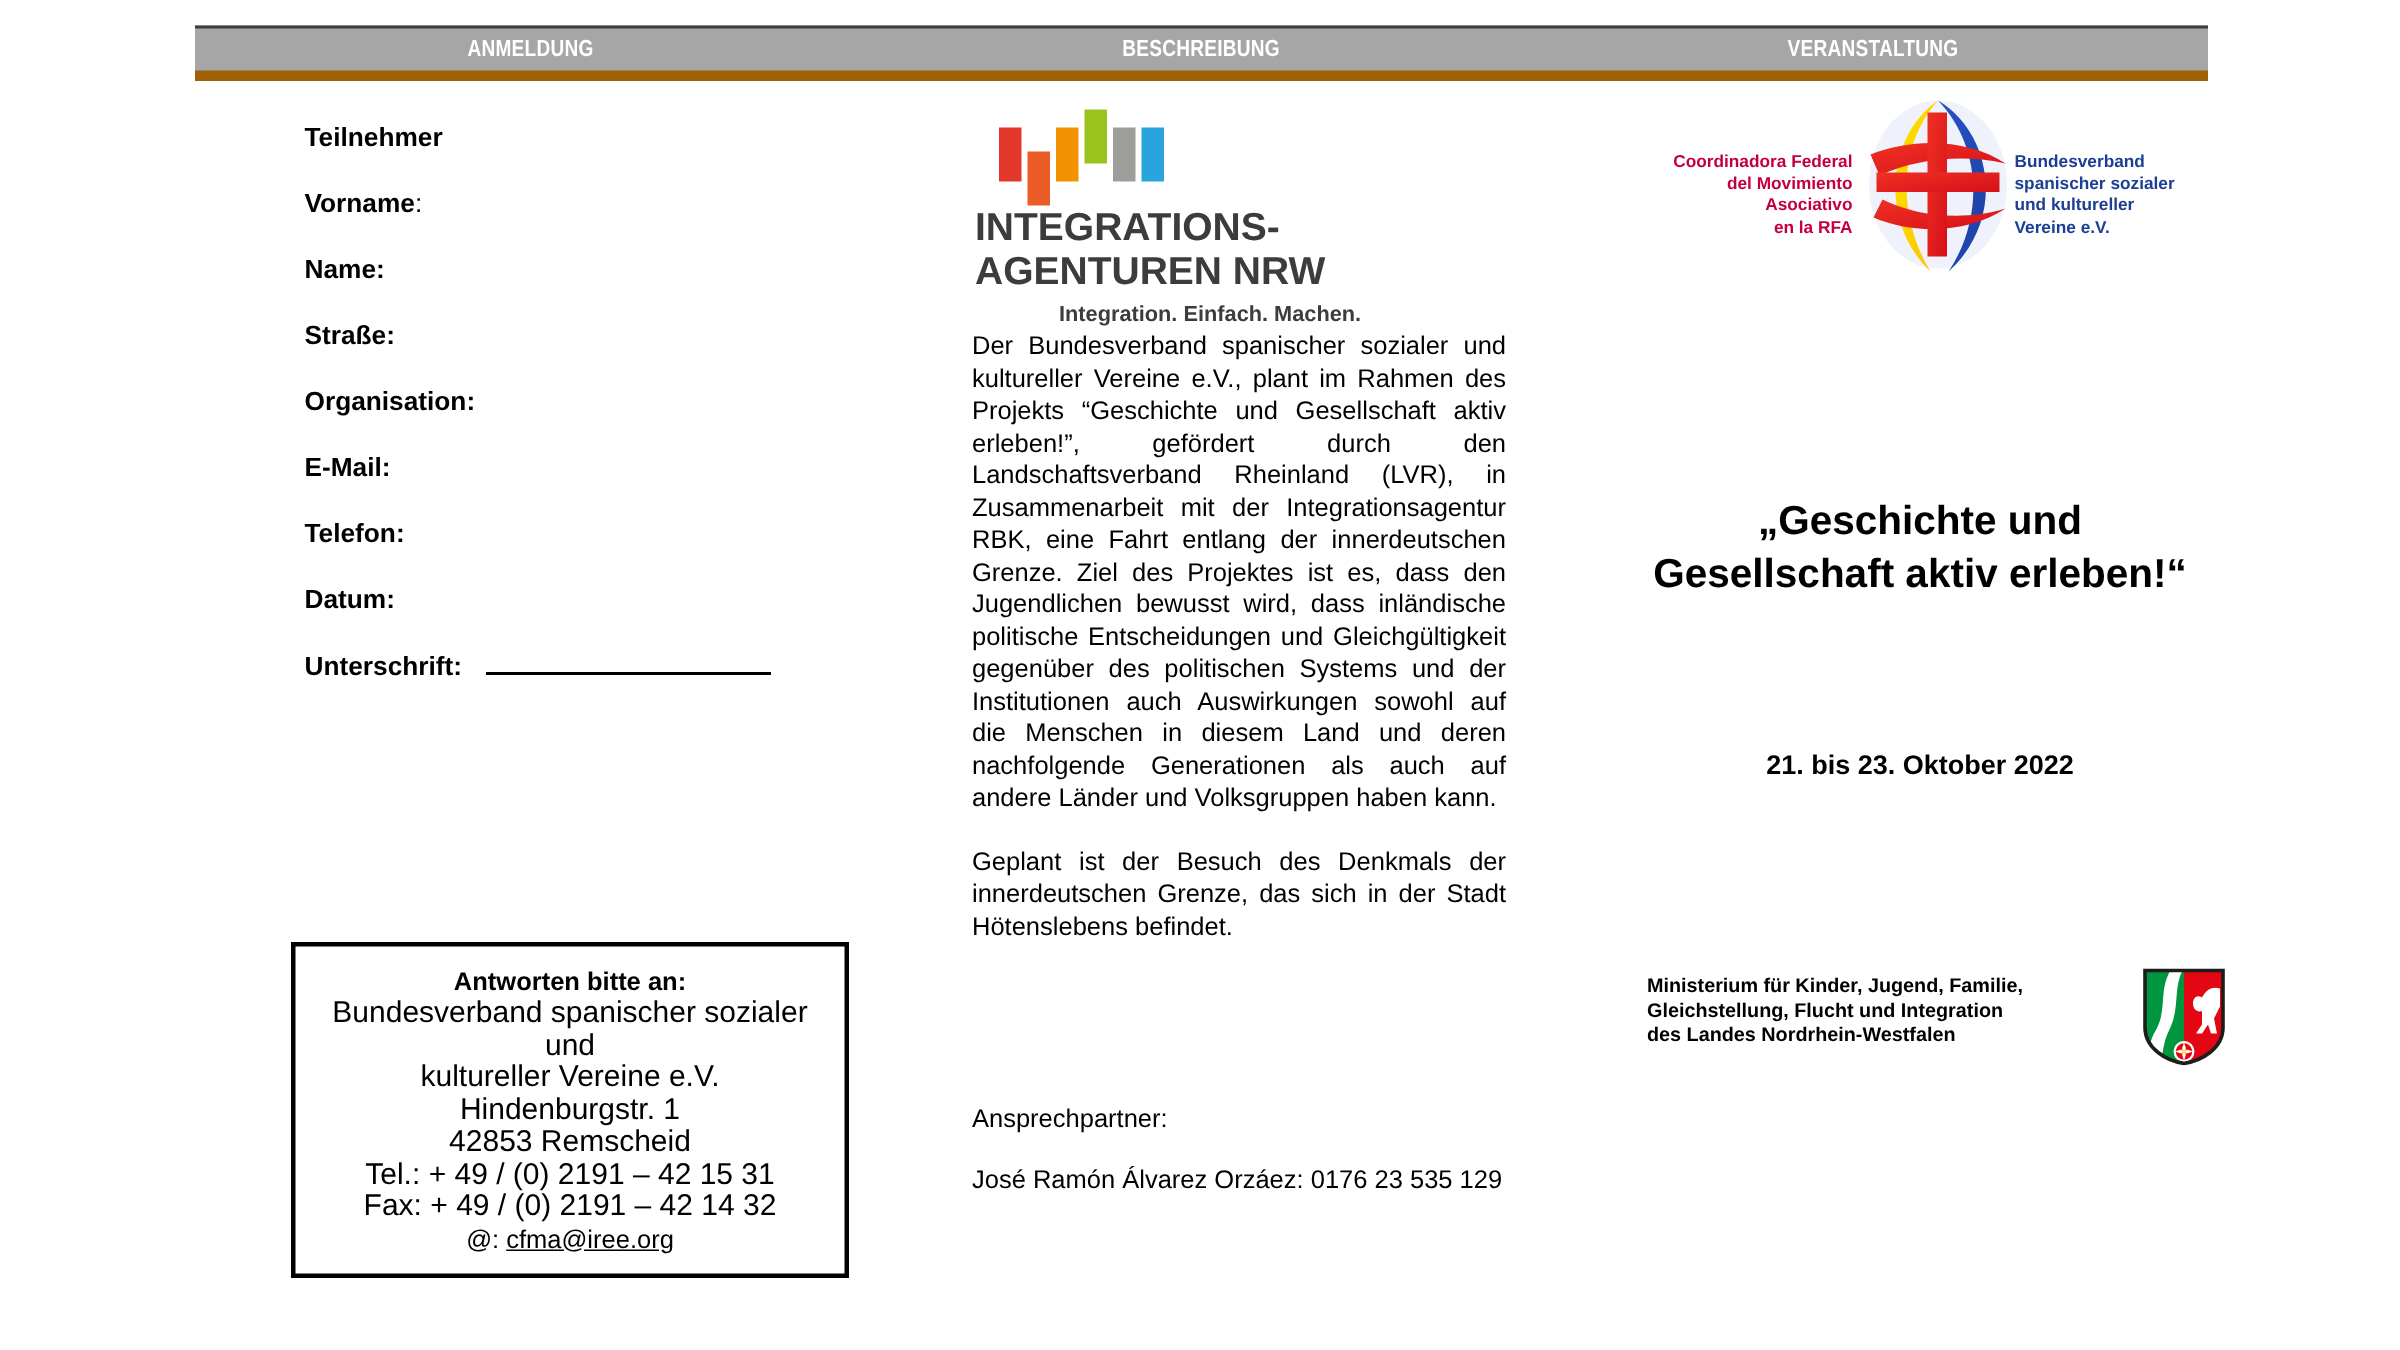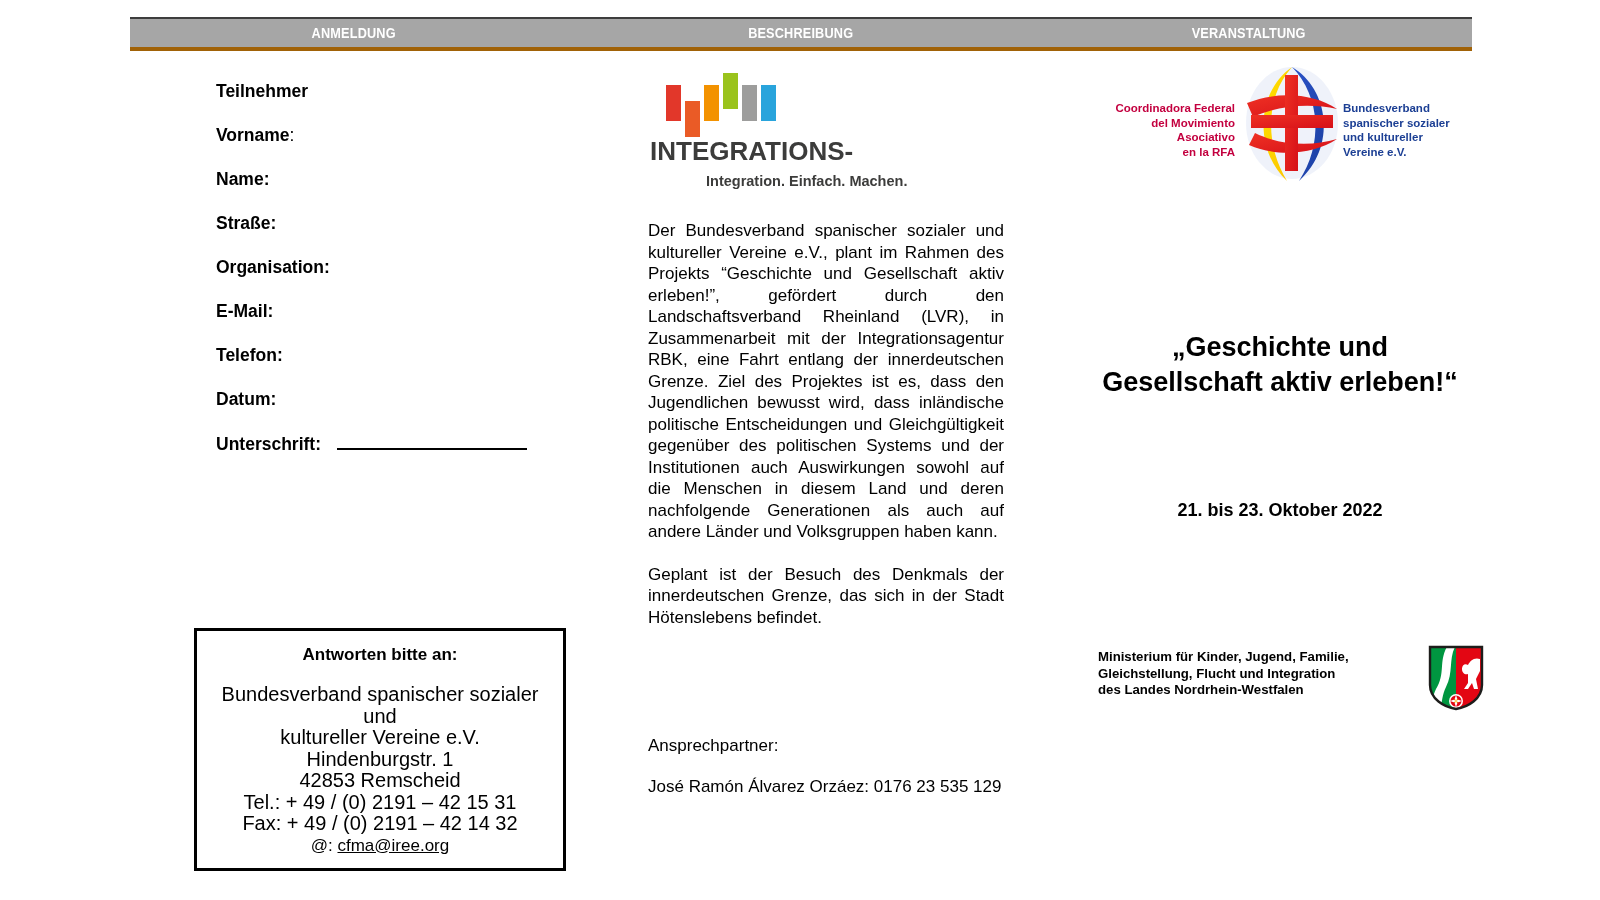--- a/index.html
+++ b/index.html
@@ -18,21 +18,21 @@
 
   
   .header-band {
     position: absolute;
     left: 130px;
     top: 17px;
     width: 1342px;
     height: 28px;
     background: #a6a6a6;
     border-top: 2px solid #3d3d3d;
-    border-bottom: 4px solid #a16207;
+    border-bottom: 7px solid #a16207;
     display: flex;
     align-items: center;
   }
   .header-cell {
     flex: 1 1 0;
     text-align: center;
     color: #ffffff;
     font-weight: bold;
     font-size: 15.5px;
     letter-spacing: 0.2px;
@@ -63,21 +63,20 @@
     left: 73px;
     top: 28px;
     width: 380px;
   }
   .form-row {
     font-size: 17.5px;
     font-weight: bold;
     line-height: 1;
     margin-bottom: 26.5px;
     white-space: nowrap;
-    margin-left: 13px;
   }
   .form-row .thin-colon {
     font-weight: normal;
   }
   .sig-row {
     display: flex;
     align-items: baseline;
     margin-bottom: 0;
   }
   .sig-line {
@@ -95,21 +94,20 @@
     width: 372px;
     border: 3px solid #000;
     background: #fff;
     padding: 14px 6px 12px 6px;
     box-sizing: border-box;
     text-align: center;
   }
   .reply-title {
     font-size: 17px;
     font-weight: bold;
-    margin-bottom: 19px;
   }
   .reply-line {
     font-size: 20px;
     line-height: 21.5px;
   }
   .reply-email-line {
     font-size: 17px;
     line-height: 21.5px;
   }
   .reply-email-line .email {
@@ -309,20 +307,21 @@
     <div class="ia-logo">
       <div class="ia-bars">
         <span class="bar1"></span>
         <span class="bar2"></span>
         <span class="bar3"></span>
         <span class="bar4"></span>
         <span class="bar5"></span>
         <span class="bar6"></span>
       </div>
       <div class="ia-word1">INTEGRATIONS-</div>
+      <div class="ia-word2">AGENTUREN NRW</div>
       <div class="ia-claim">Integration. Einfach. Machen.</div>
     </div>
 
     <div class="mid-body">
       <p class="mid-para">Der Bundesverband spanischer sozialer und kultureller Vereine e.V., plant im Rahmen des Projekts “Geschichte und Gesellschaft aktiv erleben!”, gefördert durch den Landschaftsverband Rheinland (LVR), in Zusammenarbeit mit der Integrationsagentur RBK, eine Fahrt entlang der innerdeutschen Grenze. Ziel des Projektes ist es, dass den Jugendlichen bewusst wird, dass inländische politische Entscheidungen und Gleichgültigkeit gegenüber des politischen Systems und der Institutionen auch Auswirkungen sowohl auf die Menschen in diesem Land und deren nachfolgende Generationen als auch auf andere Länder und Volksgruppen haben kann.</p>
       <p class="mid-para">Geplant ist der Besuch des Denkmals der innerdeutschen Grenze, das sich in der Stadt Hötenslebens befindet.</p>
     </div>
 
     <div class="mid-contact">
       <p>Ansprechpartner:</p>

